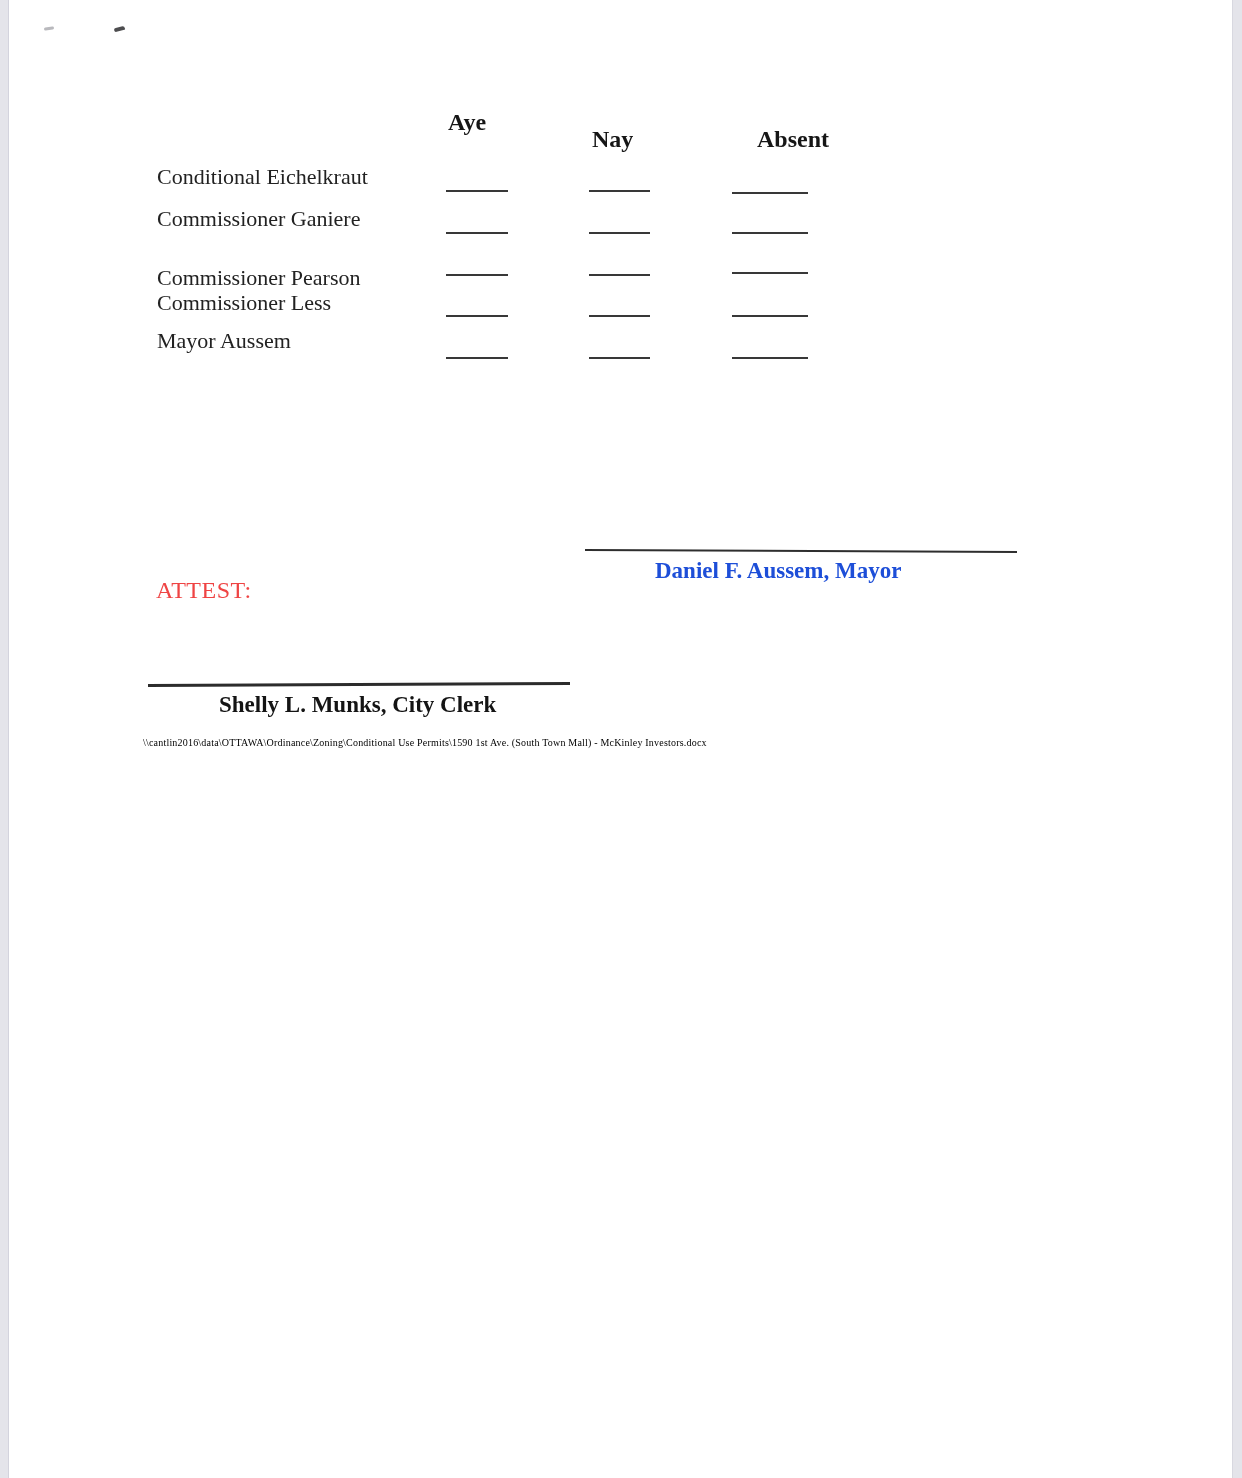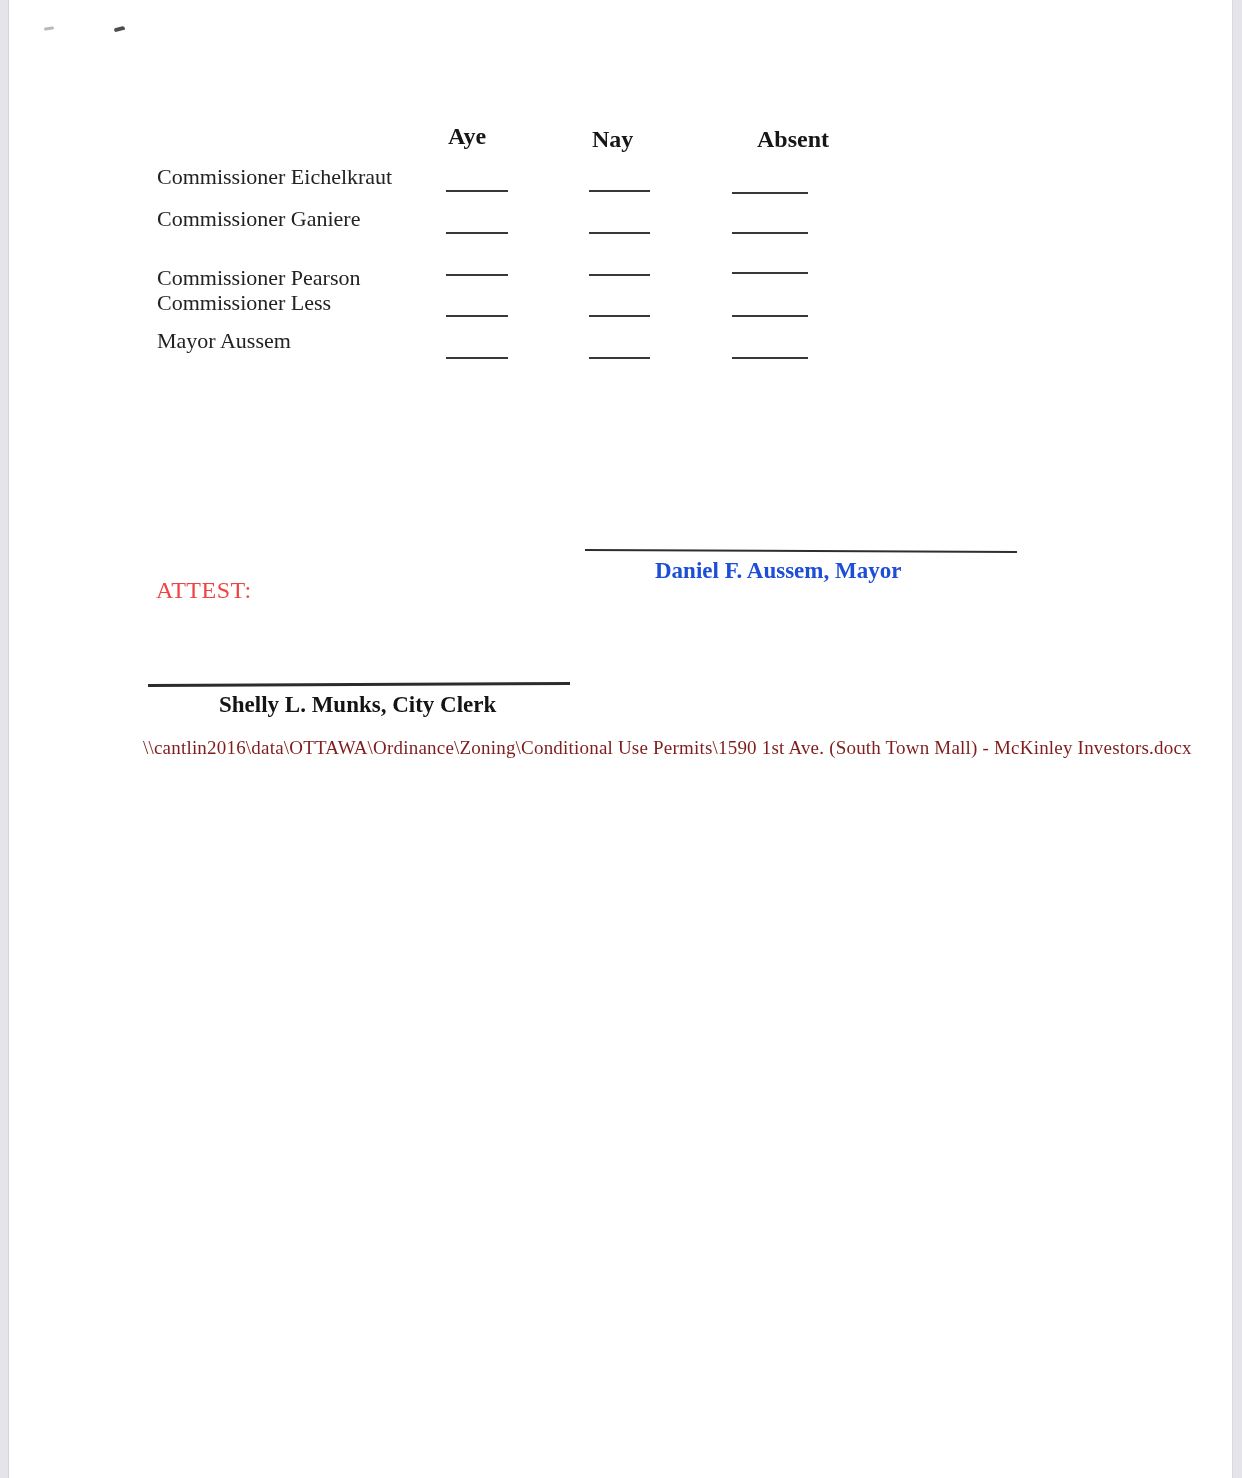--- a/index.html
+++ b/index.html
@@ -29,21 +29,21 @@
     position: absolute; left: 44px; top: 27px; width: 10px; height: 3px;
     background: #b9b9bd; border-radius: 2px; transform: rotate(-8deg);
   }
   .speck2 {
     position: absolute; left: 114px; top: 27px; width: 11px; height: 4px;
     background: #4d4d4f; border-radius: 2px 3px 1px 2px; transform: rotate(-14deg);
   }
 
   
   .vote-header {
-    position: absolute; top: 123px;
+    position: absolute; top: 109px;
     font-weight: bold; font-size: 24px; color: #161616;
   }
   #hdr-aye    { left: 448px; }
   #hdr-nay    { left: 592px; top: 126px; }
   #hdr-absent { left: 737px; top: 126px; margin-left: 20px; }
 
   .vote-name {
     position: absolute; left: 157px;
     font-size: 22px; color: #222; white-space: nowrap;
   }
@@ -94,39 +94,39 @@
     border-bottom: 3px solid #2c2c2c; transform: rotate(-0.25deg);
   }
   .clerk-name {
     position: absolute; left: 219px; top: 692px;
     font-weight: bold; font-size: 23px; color: #141414; white-space: nowrap;
   }
 
   
   .file-path {
     position: absolute; left: 143px; top: 737px;
-    font-size: 19px; color: #7f1d1d; white-space: nowrap;
+    font-size: 10px; color: #000000; white-space: nowrap;
     letter-spacing: 0.2px;
   }
 </style>
 </head>
 <body>
 
 <div class="page">
 
   <div class="edge-left"></div>
   <div class="edge-right"></div>
   <div class="speck1"></div>
   <div class="speck2"></div>
 
   <div class="vote-header" id="hdr-aye">Aye</div>
   <div class="vote-header" id="hdr-nay">Nay</div>
   <div class="vote-header" id="hdr-absent">Absent</div>
 
-  <div class="vote-name name-r1">Commissioner Eichelkraut</div>
+  <div class="vote-name name-r1">Conditional Eichelkraut</div>
   <div class="vote-name name-r2">Commissioner Ganiere</div>
   <div class="vote-name name-r3">Commissioner Pearson</div>
   <div class="vote-name name-r4">Commissioner Less</div>
   <div class="vote-name name-r5">Mayor Aussem</div>
 
   <div class="vote-line col-aye line-r1"></div>
   <div class="vote-line col-nay line-r1"></div>
   <div class="vote-line col-absent line-r1"></div>
 
   <div class="vote-line col-aye line-r2"></div>

